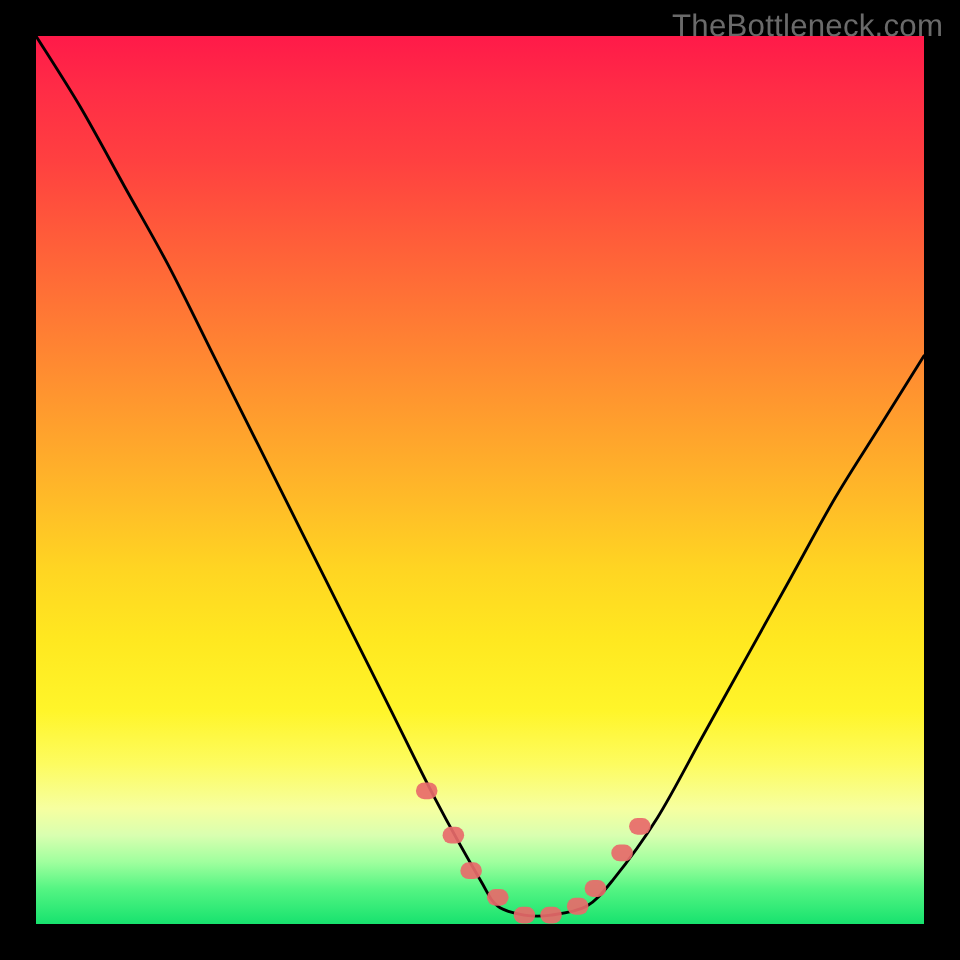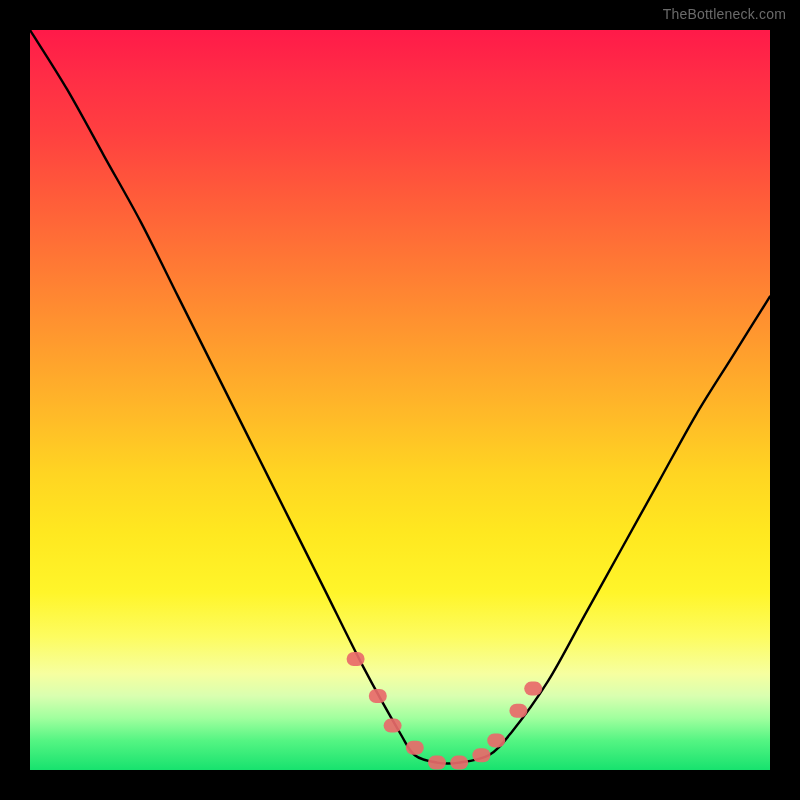--- a/index.html
+++ b/index.html
@@ -15,21 +15,21 @@
     position: relative;
     width: 800px;
     height: 800px;
     background: #000;
   }
   .watermark {
     position: absolute;
     top: 6px;
     right: 14px;
     color: #6a6a6a;
-    font-size: 14px;
+    font-size: 26px;
     font-weight: 500;
     letter-spacing: 0.2px;
     z-index: 5;
   }
   .plot-area {
     position: absolute;
     left: 30px;
     top: 30px;
     width: 740px;
     height: 740px;

